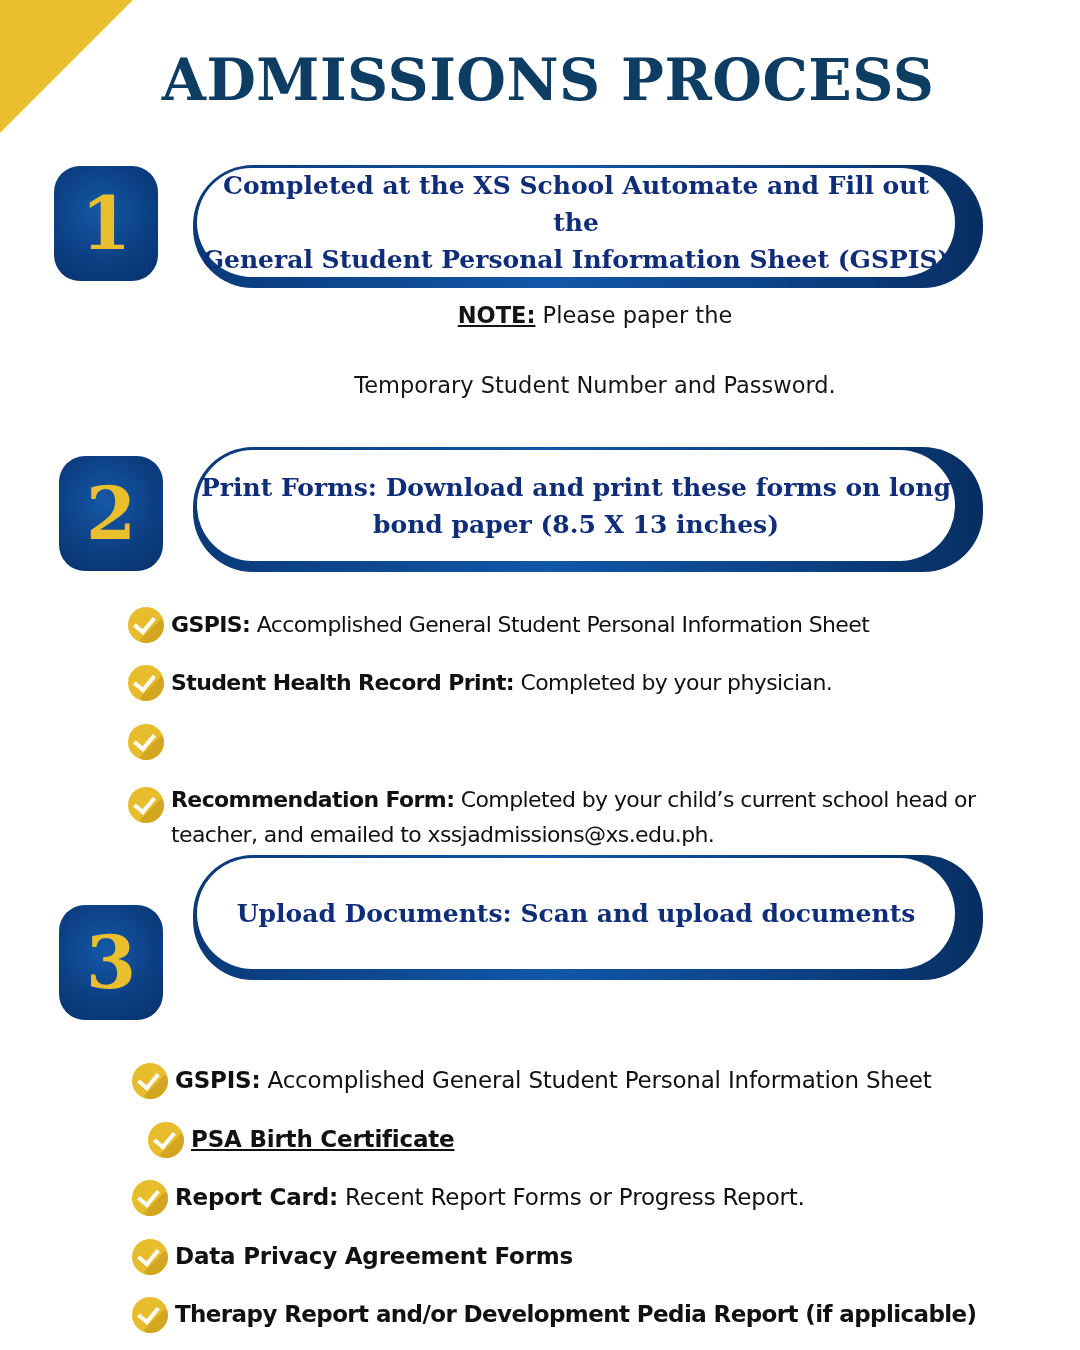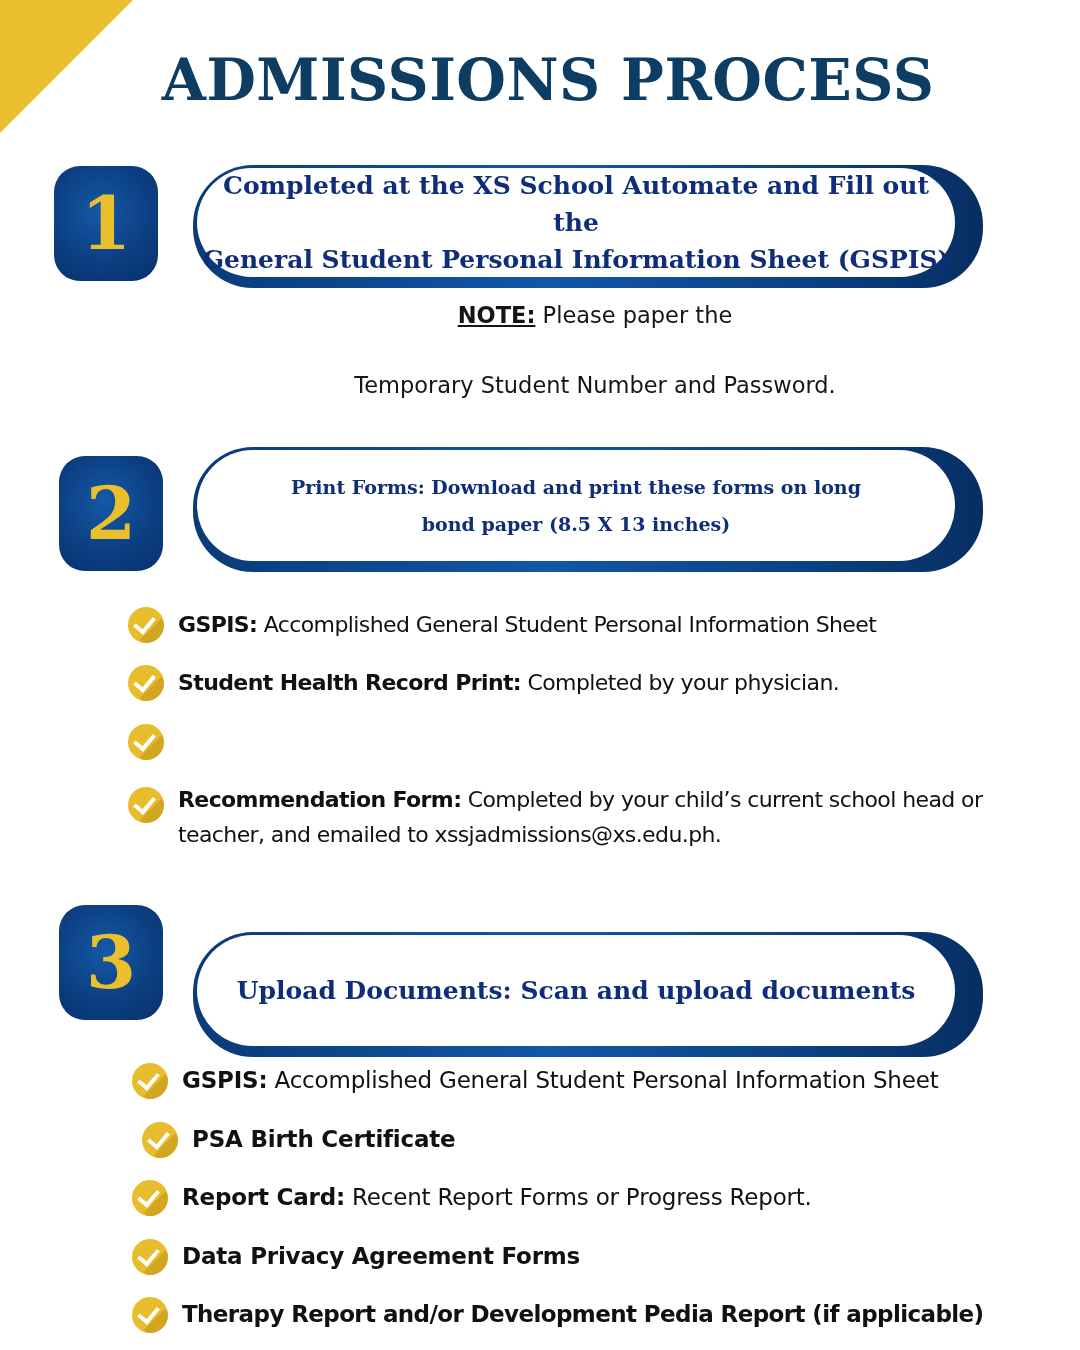--- a/index.html
+++ b/index.html
@@ -18,21 +18,21 @@
     display:flex; align-items:center; justify-content:center; text-align:center;
     font-family:"DejaVu Serif", serif; font-weight:bold; color:#0f2d78; }
 
   .note { position:absolute; left:190px; width:810px; top:298px; text-align:center; font-size:22.5px; line-height:35px; color:#151515; }
   .note b { text-decoration:underline;text-align:right; }
 
   .item { position:absolute; display:flex; align-items:flex-start; }
   .check { width:36px; height:36px; border-radius:50%; background:#e8bd2d; position:relative; flex:0 0 36px; overflow:hidden; }
   .check::after { content:""; position:absolute; left:10px; top:6px; width:9px; height:16px; border-right:4px solid #fff; border-bottom:4px solid #fff; transform:rotate(40deg); }
   .check::before { content:""; position:absolute; left:18px; top:18px; width:30px; height:30px; background:#c99c1d; transform:rotate(45deg); opacity:0.7; }
-  .itxt { margin-left:14px; font-size:22px; line-height:35px; color:#111; letter-spacing:-0.6px; }
+  .itxt { margin-left:7px; font-size:22px; line-height:35px; color:#111; letter-spacing:-0.6px; }
   .itxt b { font-weight:bold; }
   .s3 .itxt { font-size:23px; letter-spacing:-0.2px; }
 </style>
 </head>
 <body>
 
 <div class="corner"></div>
 <div class="title">ADMISSIONS PROCESS</div>
 
 <div class="num-box" style="left:54px;top:166px;">
@@ -46,21 +46,21 @@
 <div class="note">
   <b>NOTE:</b><span> Please paper the</span><br>
   <br>
   <span>Temporary Student Number and Password.</span>
 </div>
 
 <div class="num-box" style="left:59px;top:456px;">
   <span>2</span>
 </div>
 <div class="pill-outer" style="left:193px;top:447px;width:790px;height:125px;">
-  <div class="pill-inner" style="width:758px;height:111px;font-size:19px;line-height:37px;">
+  <div class="pill-inner" style="width:758px;height:111px;font-size:25px;line-height:37px;">
     <div><span>Print Forms: Download and print these forms on long</span><br><span>bond paper (8.5 X 13 inches)</span></div>
   </div>
 </div>
 
 <div class="item" style="left:128px;top:607px;width:880px;">
   <div class="check"></div>
   <div class="itxt"><b>GSPIS:</b><span> Accomplished General Student Personal Information Sheet</span></div>
 </div>
 <div class="item" style="left:128px;top:665px;width:880px;">
   <div class="check"></div>
@@ -70,31 +70,31 @@
   <div class="check"></div>
 </div>
 <div class="item" style="left:128px;top:782px;width:880px;">
   <div class="check" style="margin-top:5px;"></div>
   <div class="itxt" style="width:830px;"><b>Recommendation Form:</b><span> Completed by your child’s current school head or teacher, and emailed to xssjadmissions@xs.edu.ph.</span></div>
 </div>
 
 <div class="num-box" style="left:59px;top:905px;">
   <span>3</span>
 </div>
-<div class="pill-outer" style="left:193px;top:932px;width:790px;height:125px;">
+<div class="pill-outer" style="left:193px;top:855px;width:790px;height:125px;">
   <div class="pill-inner" style="width:758px;height:111px;font-size:25px;">
     <span>Upload Documents: Scan and upload documents</span>
   </div>
 </div>
 
 <div class="item s3" style="left:132px;top:1063px;width:880px;">
   <div class="check"></div>
   <div class="itxt"><b>GSPIS:</b><span> Accomplished General Student Personal Information Sheet</span></div>
 </div>
-<div class="item s3" style="left:142px;top:1122px;width:880px;">
+<div class="item s3" style="left:148px;top:1122px;width:880px;text-decoration:underline;">
   <div class="check"></div>
   <div class="itxt"><b>PSA Birth Certificate</b><span></span></div>
 </div>
 <div class="item s3" style="left:132px;top:1180px;width:880px;">
   <div class="check"></div>
   <div class="itxt"><b>Report Card:</b><span> Recent Report Forms or Progress Report.</span></div>
 </div>
 <div class="item s3" style="left:132px;top:1239px;width:880px;">
   <div class="check"></div>
   <div class="itxt"><b>Data Privacy Agreement Forms</b><span></span></div>

